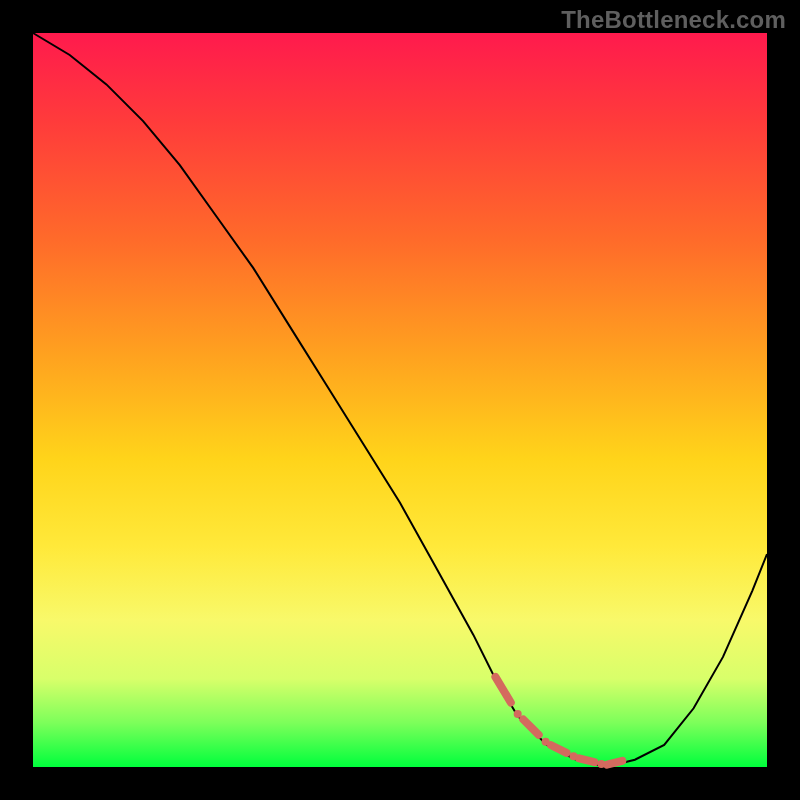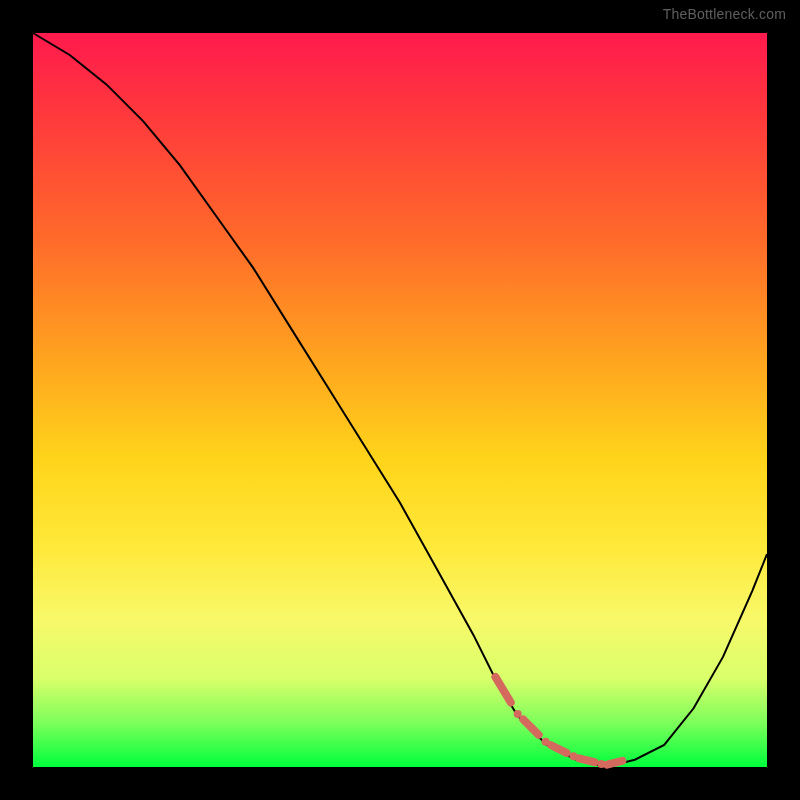--- a/index.html
+++ b/index.html
@@ -33,22 +33,22 @@
       #f8f96a 80%,
       #d8ff6a 88%,
       #7cff5a 94%,
       #00ff3c 100%);
   }
   .watermark {
     position: absolute;
     top: 6px;
     right: 14px;
     color: #5f5f5f;
-    font-size: 14px;
-    font-weight: 400;
+    font-size: 24px;
+    font-weight: 700;
     letter-spacing: 0.2px;
     z-index: 20;
     pointer-events: none;
   }
   svg.curve {
     position: absolute;
     left: 0;
     top: 0;
     width: 734px;
     height: 734px;

